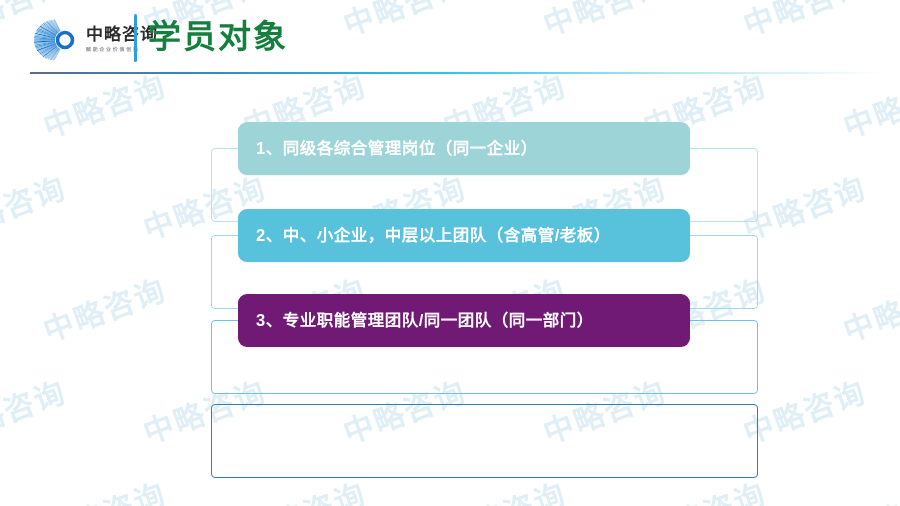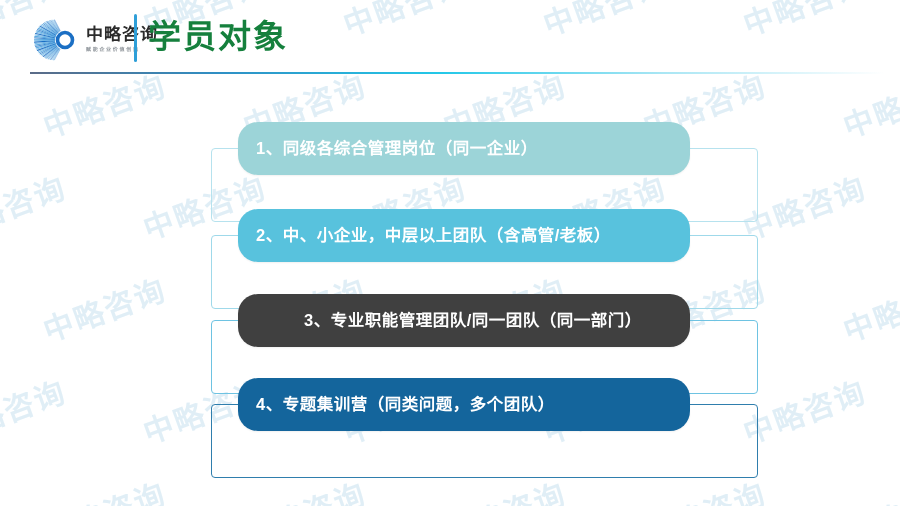--- a/index.html
+++ b/index.html
@@ -146,21 +146,21 @@
     border-radius: 4px;
     background: transparent;
   }
 
   .row-bar {
     position: absolute;
     left: 238px;
     top: 0px;
     width: 452px;
     height: 53px;
-    border-radius: 20px;
+    border-radius: 9px;
     display: flex;
     align-items: center;
     box-sizing: border-box;
     padding-left: 18px;
     box-shadow: 0 1px 2px rgba(0,0,0,0.06);
   }
 
   .row-label {
     font-size: 16.5px;
     font-weight: 700;
@@ -286,25 +286,22 @@
         </div>
       </div>
       <div class="row" style="top: 209px;">
         <div class="row-outline" style="border-color: rgb(159, 217, 234);"></div>
         <div class="row-bar" style="background: rgb(88, 194, 221);">
           <div class="row-label">2、中、小企业，中层以上团队（含高管/老板）</div>
         </div>
       </div>
       <div class="row" style="top: 294px;">
         <div class="row-outline" style="border-color: rgb(110, 195, 226);"></div>
-        <div class="row-bar" style="background: #404040; justify-content: center;">
+        <div class="row-bar" style="background: #701a75;">
           <div class="row-label">3、专业职能管理团队/同一团队（同一部门）</div>
         </div>
       </div>
       <div class="row" style="top: 378px;">
         <div class="row-outline" style="border-color: rgb(47, 126, 173);"></div>
-        <div class="row-bar" style="background: rgb(20, 101, 156);">
-          <div class="row-label">4、专题集训营（同类问题，多个团队）</div>
-        </div>
       </div>
     </div>
 
 </div>
 
 </body></html>

